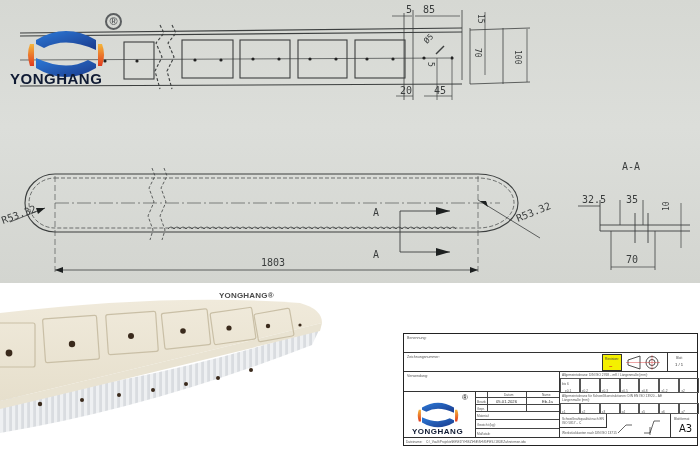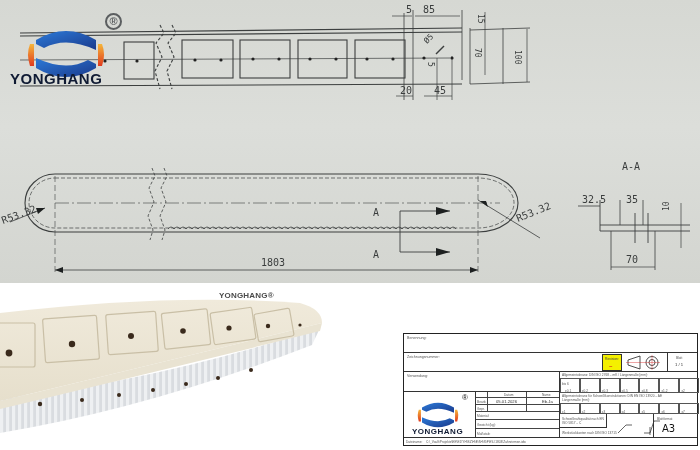--- a/index.html
+++ b/index.html
@@ -340,21 +340,21 @@
     <span class="tiny" style="left:2px;top:3px;white-space:normal;width:44px;">Schweißnahtqualität nach EN ISO 5817 – C</span>
   </div>
   <div style="position:absolute;left:155px;top:94px;width:108px;height:9px;border-left:0.8px solid #333;">
     <span class="tiny" style="left:2px;top:3px;">Werkstückkanten nach DIN ISO 13715</span>
   </div>
   <svg width="50" height="20" viewBox="0 0 50 20" style="position:absolute;left:210px;top:81px;">
     <polyline points="4,18 12,10 18,10" fill="none" stroke="#222" stroke-width="0.7"></polyline>
     <polyline points="30,18 36,18 40,6 46,6" fill="none" stroke="#222" stroke-width="0.7"></polyline>
     <line x1="36" y1="12" x2="36" y2="20" stroke="#222" stroke-width="0.7"></line>
   </svg>
-  <div style="position:absolute;left:249px;top:80px;width:31px;height:23px;border-left:0.8px solid #333;">
+  <div style="position:absolute;left:266px;top:80px;width:31px;height:23px;border-left:0.8px solid #333;">
     <span class="tiny" style="left:3px;top:3px;">Blattformat</span>
     <span class="a3" style="left:8px;top:9px;">A3</span>
   </div>
 
   <div style="position:absolute;left:0;top:103px;width:293px;height:8px;border-top:0.8px solid #333;">
     <span class="tiny" style="left:2px;top:2px;">Dateiname:</span>
     <span class="tiny" style="left:22px;top:2px;">C:\_Vault\Projekte\EE\E1\YH\SZ\H\E\I\H\S\F\E\L\1803\Zahnriemen.idw</span>
   </div>
 </div>
 

